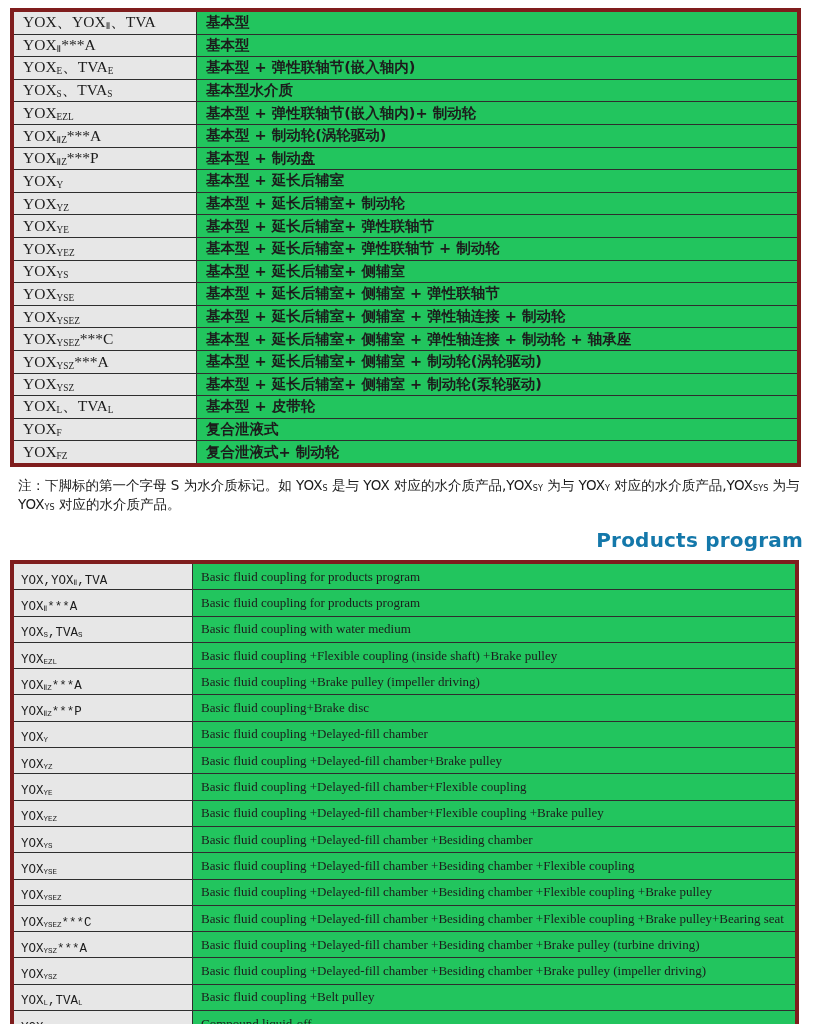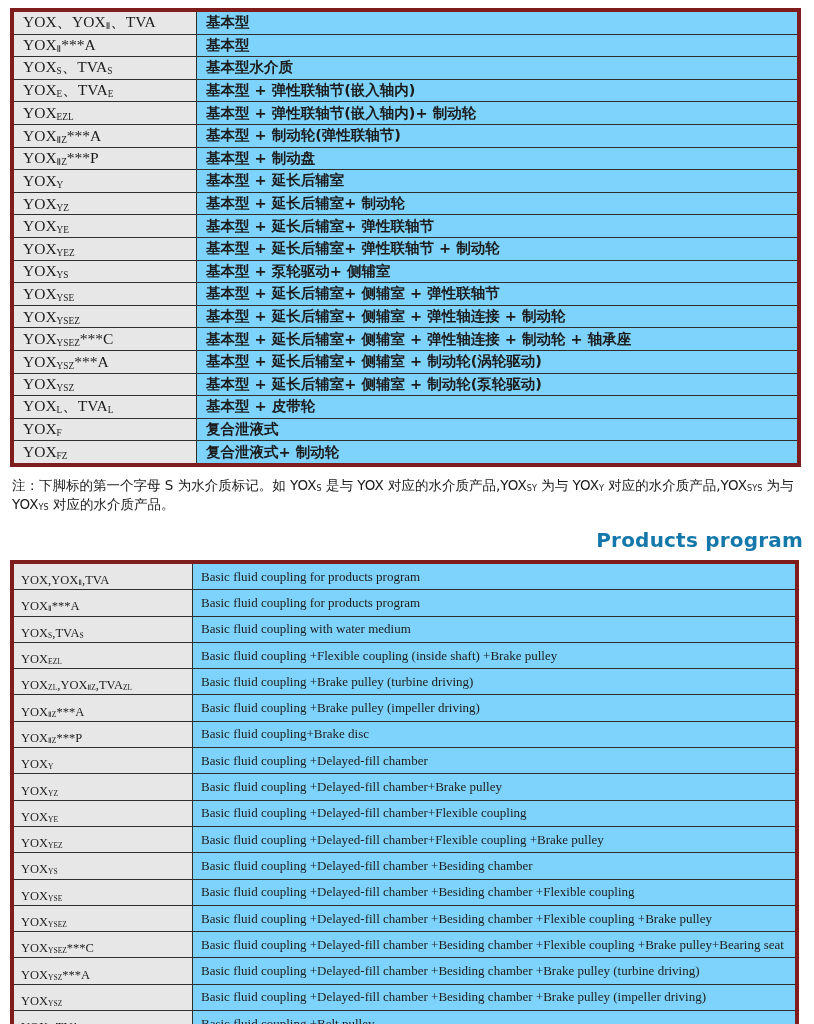--- a/index.html
+++ b/index.html
@@ -8,38 +8,38 @@
     color:#1c1c1c;font-family:"DejaVu Sans","Liberation Sans",sans-serif;
   }
   .page{padding:8px 11px 0 10px;}
   table{border-collapse:collapse;table-layout:fixed;}
   .model-table{border:4px solid #7f1d1d;}
   .model-table td{
     border:1px solid #2e2e2e;overflow:hidden;white-space:nowrap;
     vertical-align:middle;
   }
   td.model{background:#e7e7e7;}
-  td.desc{background:#7dd3fc;}
+  td.desc{background:#22c55e;}
 
   
   .t1{width:791px;}
   .t1 td{height:21.6px;}
   .t1 td.model{width:173px;font-family:"Liberation Serif",serif;font-size:15.5px;padding:0 0 0 9px;}
   .t1 td.desc{font-family:"DejaVu Sans",sans-serif;font-weight:bold;font-size:14.5px;padding:0 0 0 9px;}
 
   
   .t2{width:789px;}
   .t2 td{height:17.3px;}
-  .t2 td.model{width:171px;font-family:Liberation Serif, serif;font-size:12.5px;padding:8px 0 0 7px;}
+  .t2 td.model{width:171px;font-family:Liberation Mono, monospace;font-size:12.5px;padding:8px 0 0 7px;}
   .t2 td.desc{font-family:"Liberation Serif",serif;font-size:13px;padding:0 0 0 8px;}
 
   sub{font-size:0.6em;line-height:0;vertical-align:-0.18em;letter-spacing:0;}
 
   .note{
-    margin:9px 1px 0 2px;font-size:13.5px;line-height:1.45;color:#1a1a1a;
+    margin:9px 1px 0 8px;font-size:13.5px;line-height:1.45;color:#1a1a1a;
     font-family:"DejaVu Sans","Liberation Sans",sans-serif;
   }
   .section-heading{
     margin:13px 0 8px 1px;font-size:20px;font-weight:bold;color:#1478aa;
     font-family:"DejaVu Sans","Liberation Sans",sans-serif;letter-spacing:0.2px;text-align:right;
   }
 </style>
 </head>
 <body>
 
@@ -49,34 +49,34 @@
     <tbody>
         <tr>
           <td class="model">YOX、YOX<sub>Ⅱ</sub>、TVA</td>
           <td class="desc">基本型</td>
         </tr>
         <tr>
           <td class="model">YOX<sub>Ⅱ</sub>***A</td>
           <td class="desc">基本型</td>
         </tr>
         <tr>
+          <td class="model">YOX<sub>E</sub>、TVA<sub>E</sub></td>
+          <td class="desc">基本型 + 弹性联轴节(嵌入轴内)</td>
+        </tr>
+        <tr>
           <td class="model">YOX<sub>S</sub>、TVA<sub>S</sub></td>
           <td class="desc">基本型水介质</td>
         </tr>
         <tr>
-          <td class="model">YOX<sub>E</sub>、TVA<sub>E</sub></td>
-          <td class="desc">基本型 + 弹性联轴节(嵌入轴内)</td>
-        </tr>
-        <tr>
           <td class="model">YOX<sub>EZL</sub></td>
           <td class="desc">基本型 + 弹性联轴节(嵌入轴内)+ 制动轮</td>
         </tr>
         <tr>
           <td class="model">YOX<sub>ⅡZ</sub>***A</td>
-          <td class="desc">基本型 + 制动轮(弹性联轴节)</td>
+          <td class="desc">基本型 + 制动轮(涡轮驱动)</td>
         </tr>
         <tr>
           <td class="model">YOX<sub>ⅡZ</sub>***P</td>
           <td class="desc">基本型 + 制动盘</td>
         </tr>
         <tr>
           <td class="model">YOX<sub>Y</sub></td>
           <td class="desc">基本型 + 延长后辅室</td>
         </tr>
         <tr>
@@ -86,21 +86,21 @@
         <tr>
           <td class="model">YOX<sub>YE</sub></td>
           <td class="desc">基本型 + 延长后辅室+ 弹性联轴节</td>
         </tr>
         <tr>
           <td class="model">YOX<sub>YEZ</sub></td>
           <td class="desc">基本型 + 延长后辅室+ 弹性联轴节 + 制动轮</td>
         </tr>
         <tr>
           <td class="model">YOX<sub>YS</sub></td>
-          <td class="desc">基本型 + 泵轮驱动+ 侧辅室</td>
+          <td class="desc">基本型 + 延长后辅室+ 侧辅室</td>
         </tr>
         <tr>
           <td class="model">YOX<sub>YSE</sub></td>
           <td class="desc">基本型 + 延长后辅室+ 侧辅室 + 弹性联轴节</td>
         </tr>
         <tr>
           <td class="model">YOX<sub>YSEZ</sub></td>
           <td class="desc">基本型 + 延长后辅室+ 侧辅室 + 弹性轴连接 + 制动轮</td>
         </tr>
         <tr>
@@ -146,24 +146,20 @@
         </tr>
         <tr>
           <td class="model">YOX<sub>S</sub>,TVA<sub>S</sub></td>
           <td class="desc">Basic fluid coupling with water medium</td>
         </tr>
         <tr>
           <td class="model">YOX<sub>EZL</sub></td>
           <td class="desc">Basic fluid coupling +Flexible coupling (inside shaft) +Brake pulley</td>
         </tr>
         <tr>
-          <td class="model">YOX<sub>ZL</sub>,YOX<sub>ⅡZ</sub>,TVA<sub>ZL</sub></td>
-          <td class="desc">Basic fluid coupling +Brake pulley (turbine driving)</td>
-        </tr>
-        <tr>
           <td class="model">YOX<sub>ⅡZ</sub>***A</td>
           <td class="desc">Basic fluid coupling +Brake pulley (impeller driving)</td>
         </tr>
         <tr>
           <td class="model">YOX<sub>ⅡZ</sub>***P</td>
           <td class="desc">Basic fluid coupling+Brake disc</td>
         </tr>
         <tr>
           <td class="model">YOX<sub>Y</sub></td>
           <td class="desc">Basic fluid coupling +Delayed-fill chamber</td>

